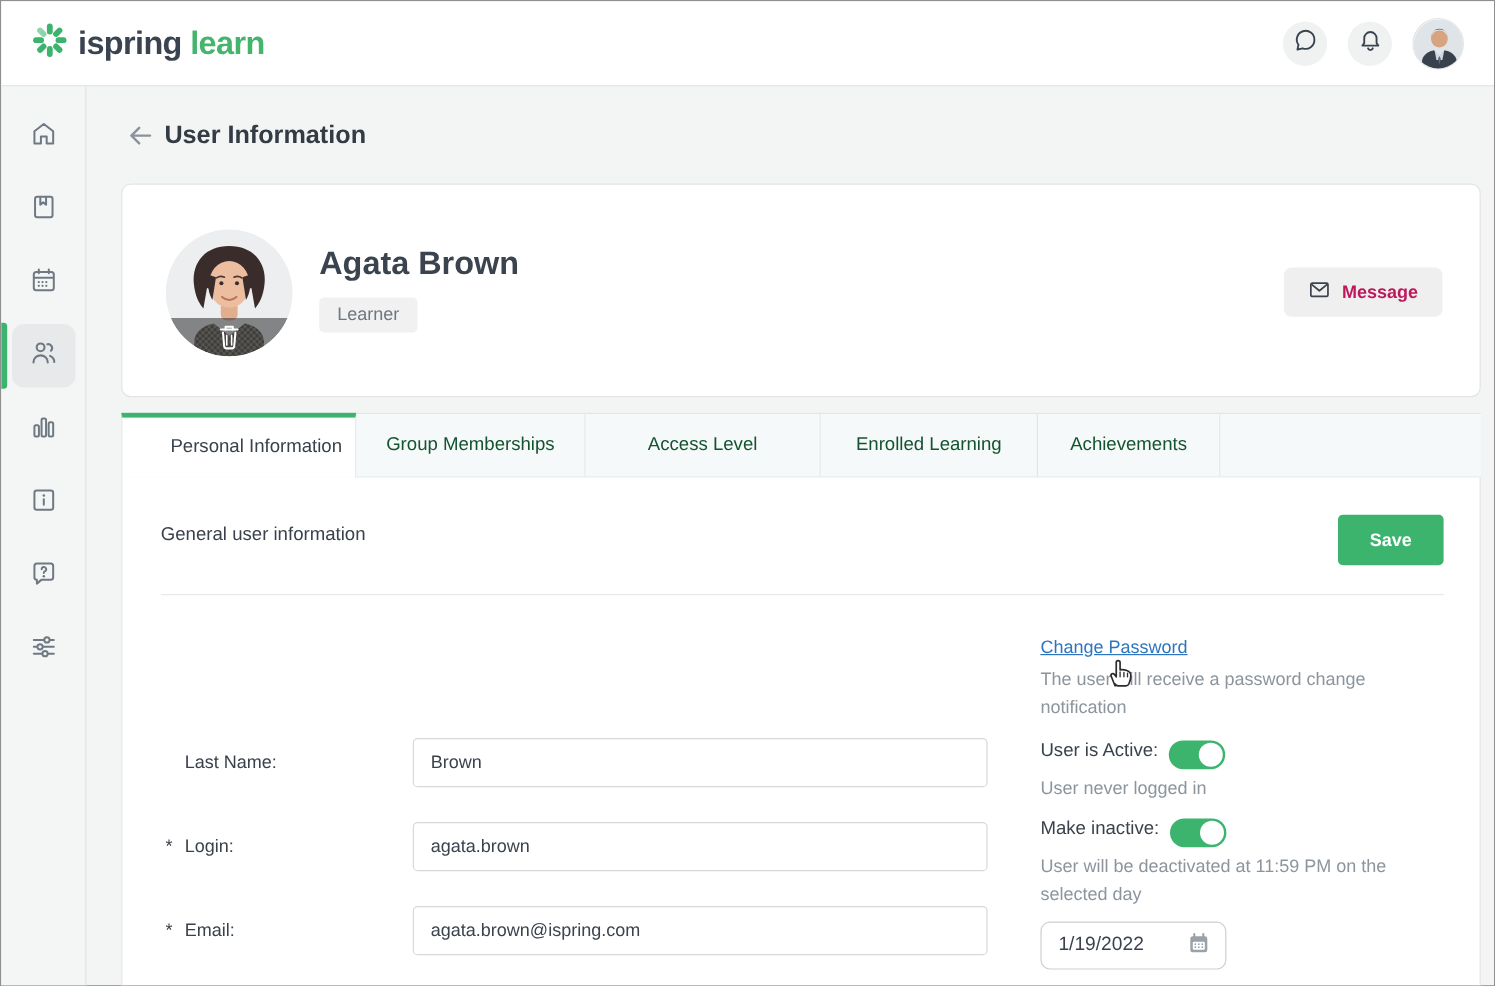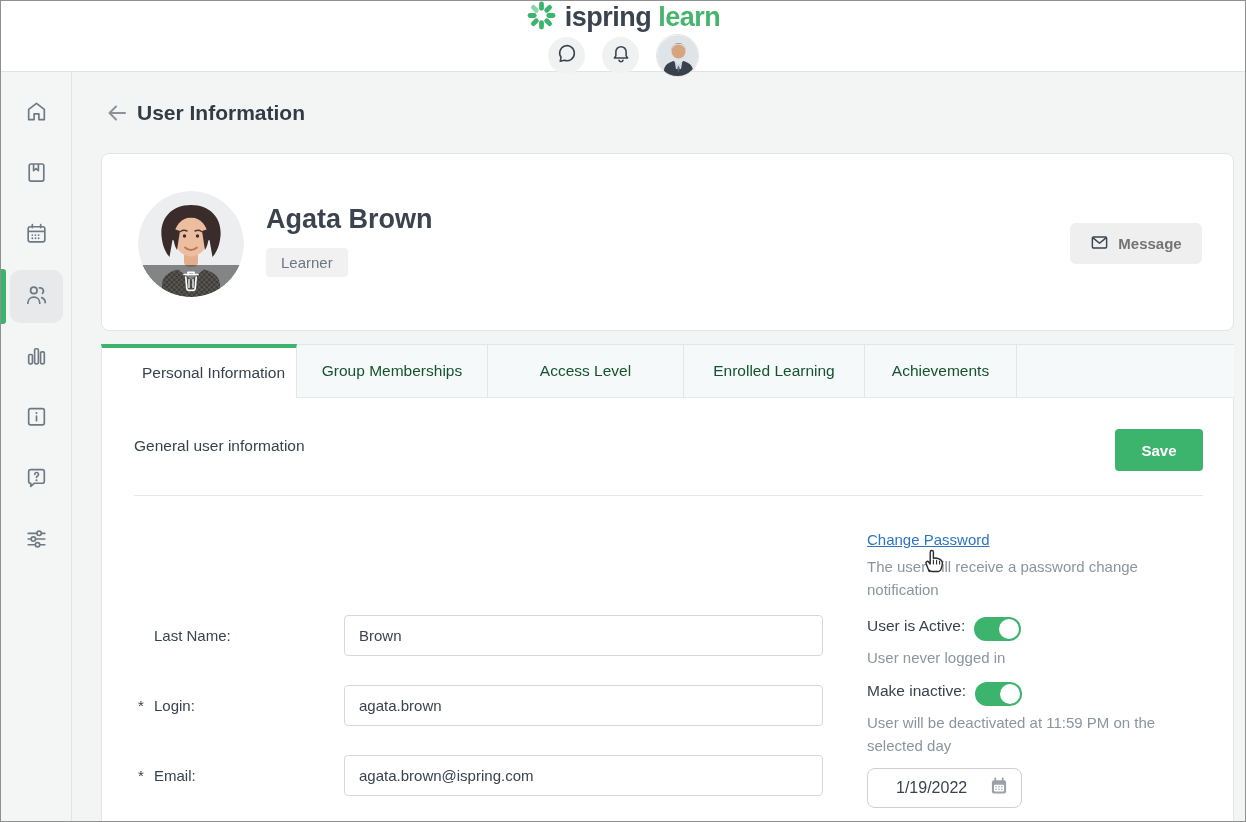--- a/index.html
+++ b/index.html
@@ -4,21 +4,21 @@
 <style>
   * { margin:0; padding:0; box-sizing:border-box; }
   html,body { background:#fff; }
   body { font-family:"Liberation Sans", sans-serif; color:#3a434e; }
   .screen { position:relative; width:1246px; height:822px; background:#f3f4f4;
             border:1px solid #8f8f8f; overflow:hidden; }
 
   
   .topbar { position:absolute; left:0; top:0; width:100%; height:71px; background:#fff;
             border-bottom:1px solid #e2e2e2; display:flex; align-items:center;
-            justify-content:space-between; padding:0 25px 0 26px; z-index:5;flex-direction:column; }
+            justify-content:space-between; padding:0 25px 0 26px; z-index:5; }
   .logo { display:flex; align-items:center; gap:9px; }
   .logo-text { font-size:27px; font-weight:700; letter-spacing:-0.5px; display:flex; gap:7px; }
   .logo-primary { color:#3a4450; }
   .logo-secondary { color:#45b56d; font-weight:600; }
   .topbar-right { display:flex; align-items:center; gap:17px; }
   .icon-circle { width:37px; height:37px; border-radius:50%; background:#f0f2f2;
                  display:flex; align-items:center; justify-content:center; cursor:pointer; }
   .avatar-small { width:43px; height:43px; border-radius:50%; overflow:hidden; cursor:pointer;
                   border:1px solid #e4e4e4; }
 
@@ -45,21 +45,21 @@
                background:#fff; border:1px solid #e4e4e4; border-radius:8px; }
   .big-avatar { position:absolute; left:36px; top:37px; width:106px; height:106px;
                 border-radius:50%; overflow:hidden; cursor:pointer; }
   .user-name { position:absolute; left:164px; top:50px; font-size:27px; font-weight:700; color:#3a434e; }
   .role-badge { position:absolute; left:164px; top:94px; background:#f1f1f2; color:#6e7780;
                 font-size:15px; padding:6px 15px; border-radius:4px; }
   .message-btn { position:absolute; right:31px; top:69px; width:132px; height:41px;
                  background:#efefef; border:none; border-radius:6px; display:flex;
                  align-items:center; justify-content:center; gap:9px; cursor:pointer;
                  font-family:"Liberation Sans", sans-serif;
-                 font-size:15px; font-weight:600; color:#737373; }
+                 font-size:15px; font-weight:600; color:#be185d; }
 
   
   .tabs { position:absolute; left:100px; top:343px; width:1133px; height:54px; display:flex; }
   .tab { display:flex; align-items:center; justify-content:center; font-size:15.5px;
          color:#68playit;}
   .tab { color:#14532d; cursor:pointer; background:#f6f9fa; border-top:1px solid #e3e6e7;
          border-right:1px solid #e3e6e7; border-bottom:1px solid #e7eaeb; }
   .tab.active { background:#fff; color:#39424c; border-top:4px solid #3cb46e;
                 border-bottom:none; border-left:1px solid #e6e6e6;padding-left:29px; }
   .tab-filler { flex:1; background:#f6f9fa; border-top:1px solid #e3e6e7;
@@ -91,21 +91,21 @@
   .toggle-label { font-size:15.5px; color:#39424c; }
   .toggle { position:relative; width:47px; height:24px; border-radius:12px;
             background:#c9cdd1; cursor:pointer; flex:none; }
   .toggle.on { background:#3cb46e; }
   .toggle .knob { position:absolute; top:2px; left:2px; width:20px; height:20px;
                   border-radius:50%; background:#fff; }
   .toggle.on .knob { left:auto; right:2px; }
   .hint-tight { margin-top:5px; }
   .date-box { margin-top:11px; width:155px; height:40px; border:1px solid #ccd0d3;
               border-radius:8px; display:flex; align-items:center; justify-content:space-between;
-              padding:0 12px 0 28px; cursor:pointer; background:#fff; }
+              padding:0 12px 0 14px; cursor:pointer; background:#fff; }
   .date-text { font-size:16px; color:#3a434d; }
 
   
   .cursor { position:absolute; left:919px; top:545px; z-index:20; pointer-events:none; }
 </style>
 </head>
 <body>
 
 <div class="screen">
 

